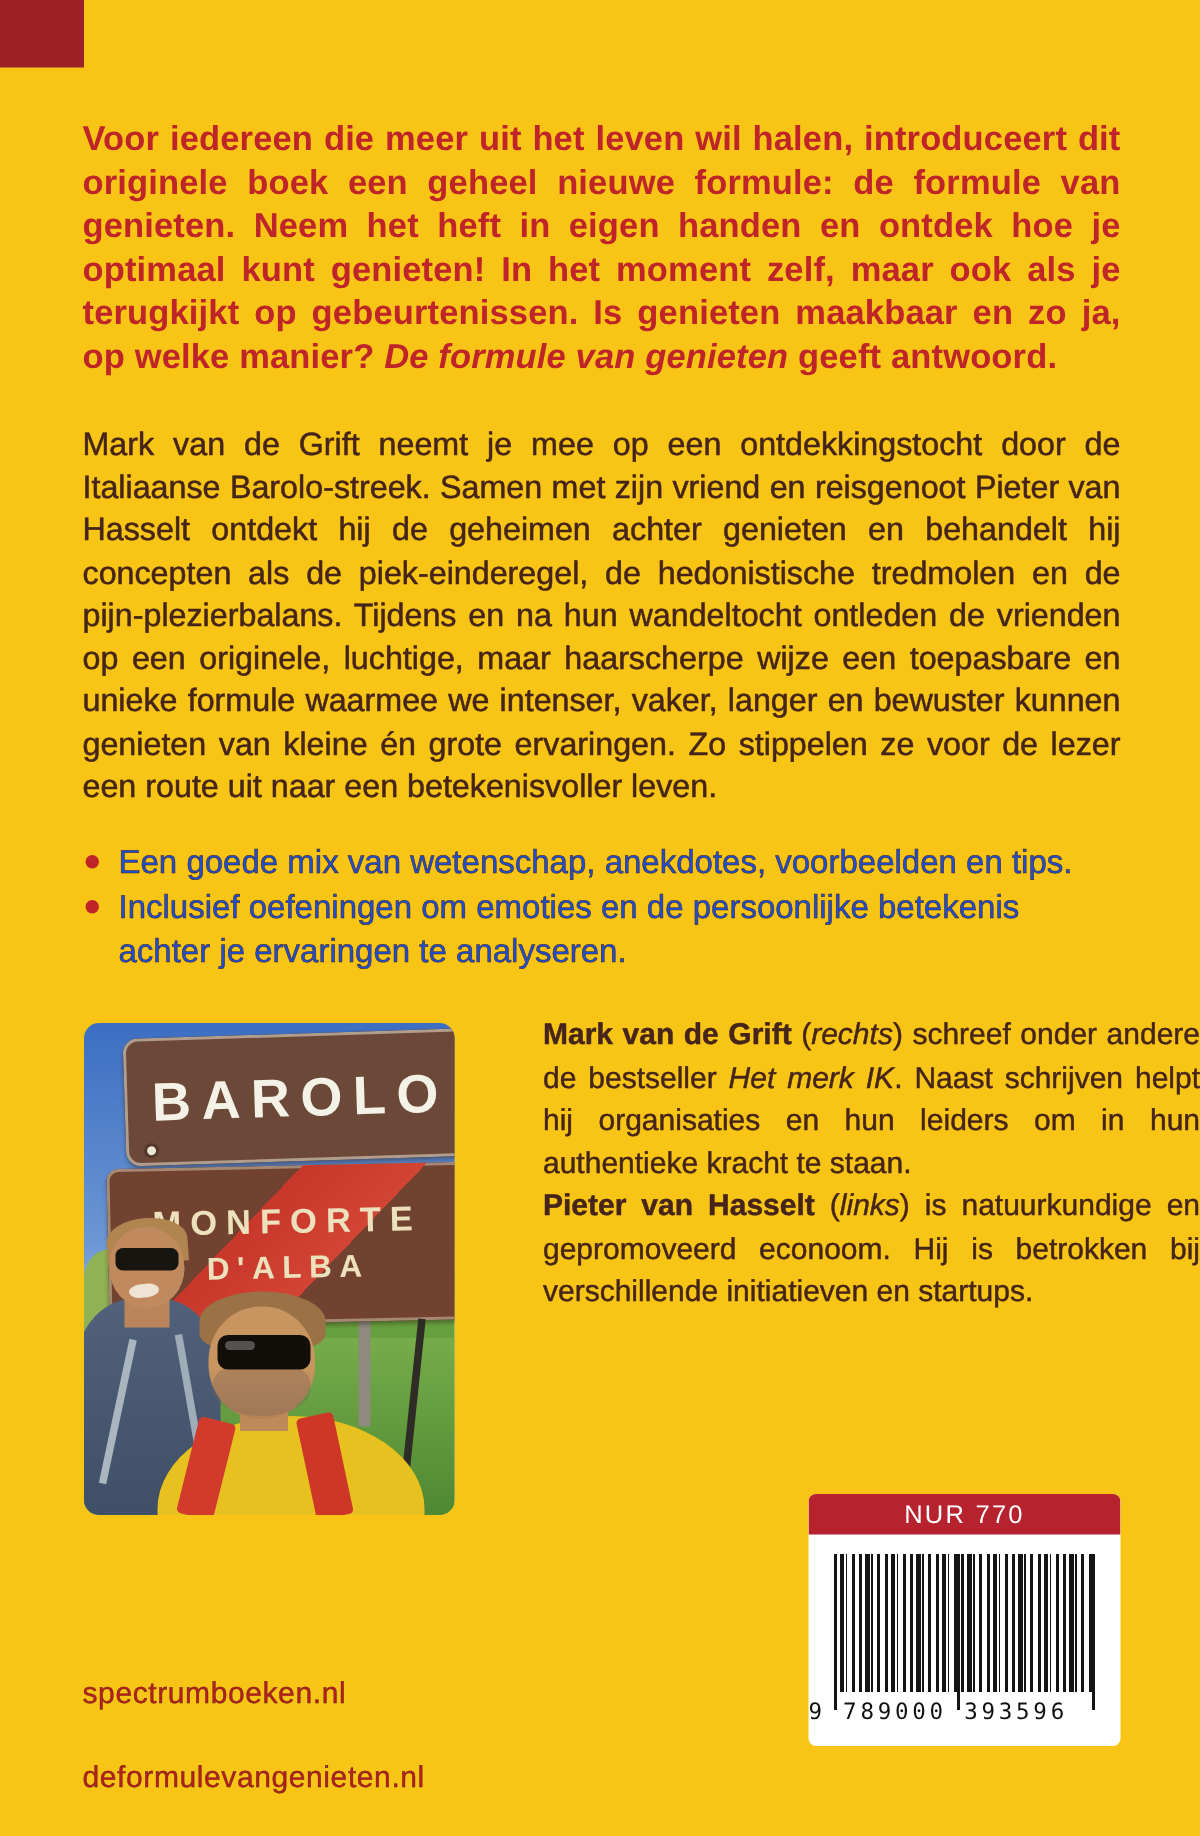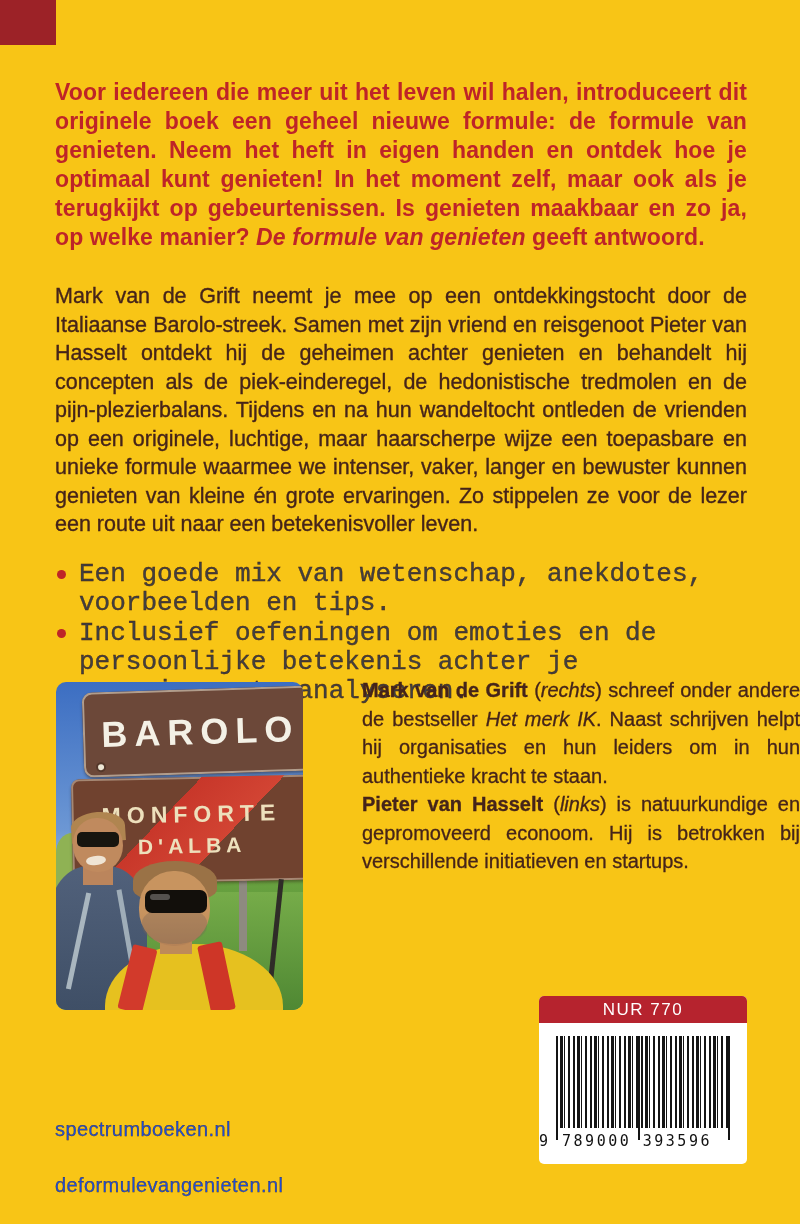--- a/index.html
+++ b/index.html
@@ -14,22 +14,22 @@
     color:#BE2428;font-size:23px;font-weight:bold;line-height:29px;
     text-align:justify;letter-spacing:0.1px;}
   .intro .it{font-style:italic;}
 
   
   .body-par{position:absolute;left:55px;top:282px;width:692px;
     color:#45241A;font-size:21.5px;line-height:28.5px;text-align:justify;
     -webkit-text-stroke:0.35px #45241A;}
 
   
-  .bullets{position:absolute;left:57px;top:560px;width:680px;color:#404040;
-    font-size:26px;line-height:29px;font-family:Liberation Mono, monospace;-webkit-text-stroke:0.35px #45241A;}
+  .bullets{position:absolute;left:57px;top:560px;width:680px;color:#1d4ed8;
+    font-size:22px;line-height:29px;-webkit-text-stroke:0.35px #45241A;}
   .bullet-row{position:relative;padding-left:22px;margin-bottom:1px;}
   .bullet-dot{position:absolute;left:0;top:10px;width:9px;height:9px;border-radius:50%;
     background:#BE2428;-webkit-text-stroke:0;}
 
   
   .photo{position:absolute;left:56px;top:682px;width:247px;height:328px;border-radius:10px;
     overflow:hidden;background:linear-gradient(180deg,#3C6EC2 0%,#6C97D4 45%,#9DBCE2 60%);}
   .veg-left{position:absolute;left:0;top:46%;width:22%;height:20%;background:#8FB254;border-radius:30% 60% 20% 0;}
   .veg-main{position:absolute;left:0;bottom:0;width:100%;height:36%;
     background:linear-gradient(180deg,#76AC49,#4F8833);}
@@ -103,21 +103,21 @@
       #141414 0 2px,#FFFFFF 2px 4px,
       #141414 4px 7px,#FFFFFF 7px 8px,
       #141414 8px 9px,#FFFFFF 9px 12px,
       #141414 12px 14px,#FFFFFF 14px 17px);}
   .guard{position:absolute;width:2px;top:40px;height:104px;background:#141414;}
   .guard-left{left:17px;} .guard-mid{left:99px;} .guard-right{right:17px;}
   .isbn{position:absolute;left:0;right:0;top:136px;text-align:left;color:#111111;
     font-family:"DejaVu Sans Mono",monospace;font-size:15px;letter-spacing:2.5px;}
 
   
-  .url{position:absolute;left:55px;color:#1d4ed8;font-size:20px;letter-spacing:0.4px;
+  .url{position:absolute;left:55px;color:#b91c1c;font-size:20px;letter-spacing:0.4px;
     -webkit-text-stroke:0.25px #4A2A1E;}
   .url-1{top:1118px;} .url-2{top:1148px;margin-top:26px;}
 </style>
 </head>
 <body>
 
 <div class="cover">
 
   <div class="corner-tab"></div>
 

